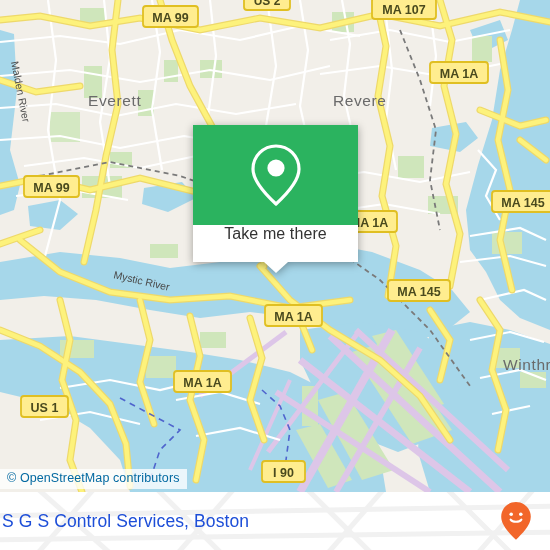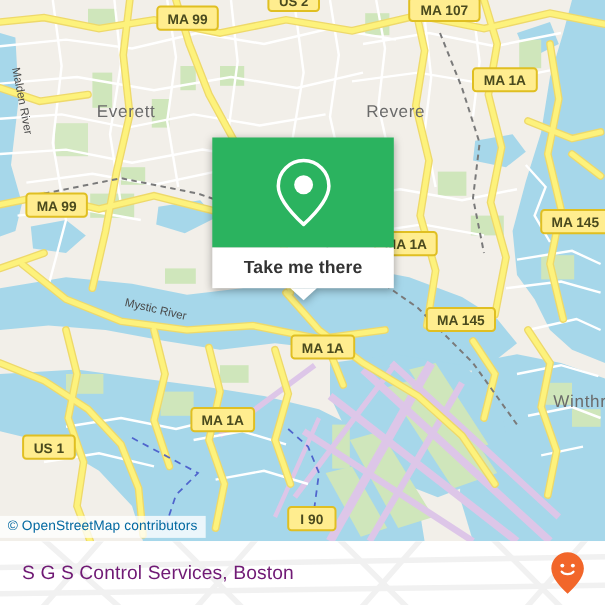--- a/index.html
+++ b/index.html
@@ -56,24 +56,22 @@
     background: #2bb35f;
     height: 100px;
     display: flex;
     align-items: center;
     justify-content: center;
   }
   #callout-bottom {
     background: #ffffff;
     height: 37px;
     display: flex;
-    align-items: center;
     justify-content: center;
     position: relative;
-    font-weight: bold;
   }
   #callout-label {
     font-size: 16px;
     color: #333333;
     letter-spacing: 0.1px;
   }
   #callout-arrow {
     position: absolute;
     left: 50%;
     bottom: -11px;
@@ -95,25 +93,25 @@
     overflow: hidden;
   }
   #footer-bg {
     position: absolute;
     left: 0; top: 0;
     width: 550px; height: 58px;
     opacity: 1;
   }
   #footer-title {
     position: absolute;
-    left: 20px;
+    left: 2px;
     top: 50%;
     transform: translateY(-50%);
     font-size: 17.5px;
-    color: #701a75;
+    color: #1d4ed8;
     letter-spacing: 0.1px;
     white-space: nowrap;
   }
   #brand {
     position: absolute;
     right: 18px;
     top: 50%;
     transform: translateY(-50%);
     display: flex;
     align-items: center;

